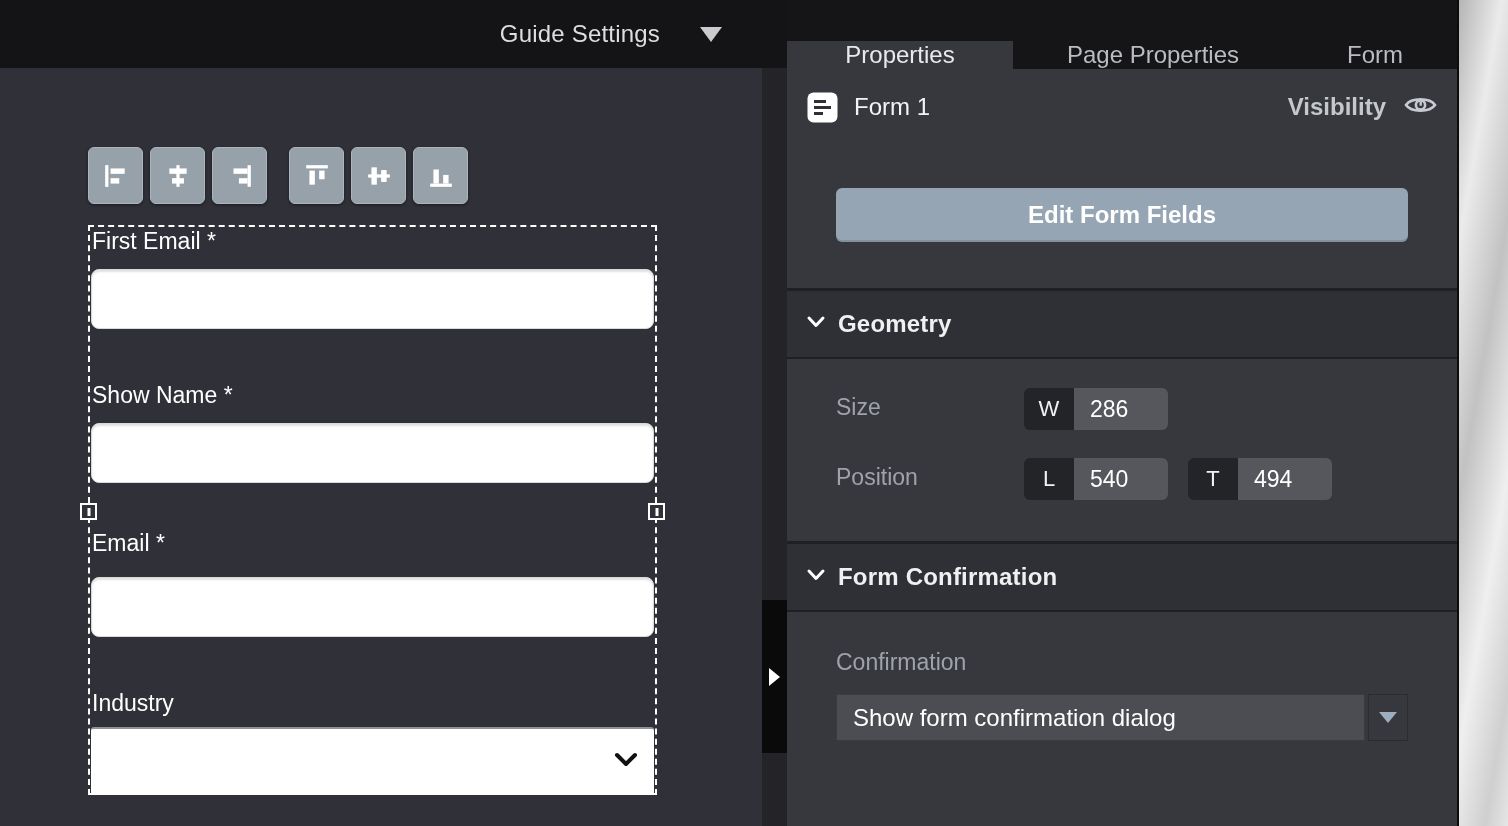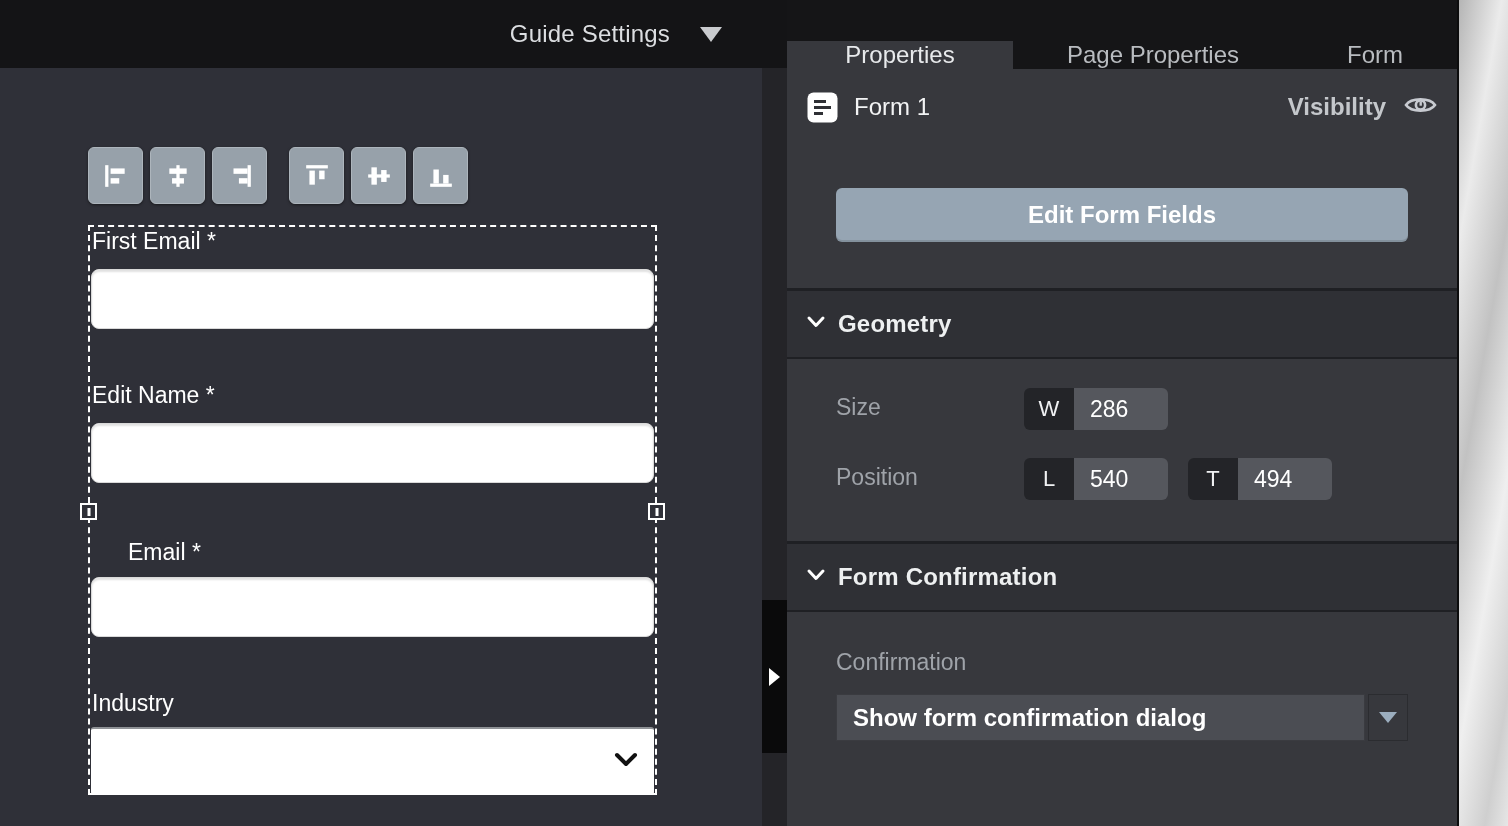--- a/index.html
+++ b/index.html
@@ -5,21 +5,21 @@
   * { margin:0; padding:0; box-sizing:border-box; }
   html,body { background:#1a1a1c; }
   #app {
     position:relative; width:1508px; height:826px; overflow:hidden;
     font-family:"Liberation Sans", sans-serif; background:#2f3038;
   }
   
   .canvas { position:absolute; left:0; top:0; width:762px; height:826px; background:#2f3038; }
   .canvas-topbar {
     position:absolute; left:0; top:0; width:762px; height:68px; background:#141416;
-    display:flex; align-items:center; justify-content:flex-end; padding-right:40px; gap:30px;
+    display:flex; align-items:center; justify-content:flex-end; padding-right:40px; gap:40px;
   }
   .guide-settings-label { color:#dcdee1; font-size:24px; letter-spacing:.2px; }
   .tri-down {
     width:0; height:0; border-left:11px solid transparent; border-right:11px solid transparent;
     border-top:15px solid #c9cbce;
   }
   .align-toolbar { position:absolute; left:88px; top:147px; display:flex; gap:22px; }
   .align-group { display:flex; gap:7px; }
   .align-btn {
     width:55px; height:57px; background:#97a1aa; border:1px solid #adb5bc; border-radius:6px;
@@ -98,21 +98,21 @@
   .dim-key {
     width:50px; background:#232428; color:#f0f1f3; font-size:22px;
     display:flex; align-items:center; justify-content:center;
   }
   .dim-val {
     flex:1; background:#55575d; color:#ffffff; font-size:23px;
     display:flex; align-items:center; padding-left:16px;
   }
   .confirm-select {
     position:absolute; left:49px; top:694px; width:529px; height:47px; background:#4b4d53;
-    border:1px solid #3a3b40; color:#ffffff; font-size:24px; font-weight:bold;
+    border:1px solid #3a3b40; color:#ffffff; font-size:24px; font-weight:normal;
     display:flex; align-items:center; padding-left:16px; cursor:pointer;
   }
   .confirm-select-btn {
     position:absolute; left:581px; top:694px; width:40px; height:47px; background:#37383d;
     border:1px solid #2b2c30; display:flex; align-items:center; justify-content:center; cursor:pointer;
   }
   .confirm-select-btn .tri {
     width:0; height:0; border-left:9px solid transparent; border-right:9px solid transparent;
     border-top:11px solid #9caebf;
   }
@@ -193,24 +193,24 @@
             </svg>
           </span>
         </div>
       </div>
     </div>
 
     <div class="form-selection">
       <div class="field-label" style="top:1px;">First Email *</div>
       <div class="text-input" style="top:42px;"></div>
 
-      <div class="field-label" style="top:155px;">Edit Name *</div>
+      <div class="field-label" style="top:155px;">Show Name *</div>
       <div class="text-input" style="top:196px;"></div>
 
-      <div class="field-label" style="top:312px;margin-left:36px;">Email *</div>
+      <div class="field-label" style="top:303px;">Email *</div>
       <div class="text-input" style="top:350px;"></div>
 
       <div class="field-label" style="top:463px;">Industry</div>
       <div class="select-input">
         <span>
           <svg width="24" height="16" viewBox="0 0 24 16" fill="none">
             <polyline points="3,3 12,12 21,3" stroke="#111111" stroke-width="4" stroke-linecap="round" stroke-linejoin="round"></polyline>
           </svg>
         </span>
       </div>

